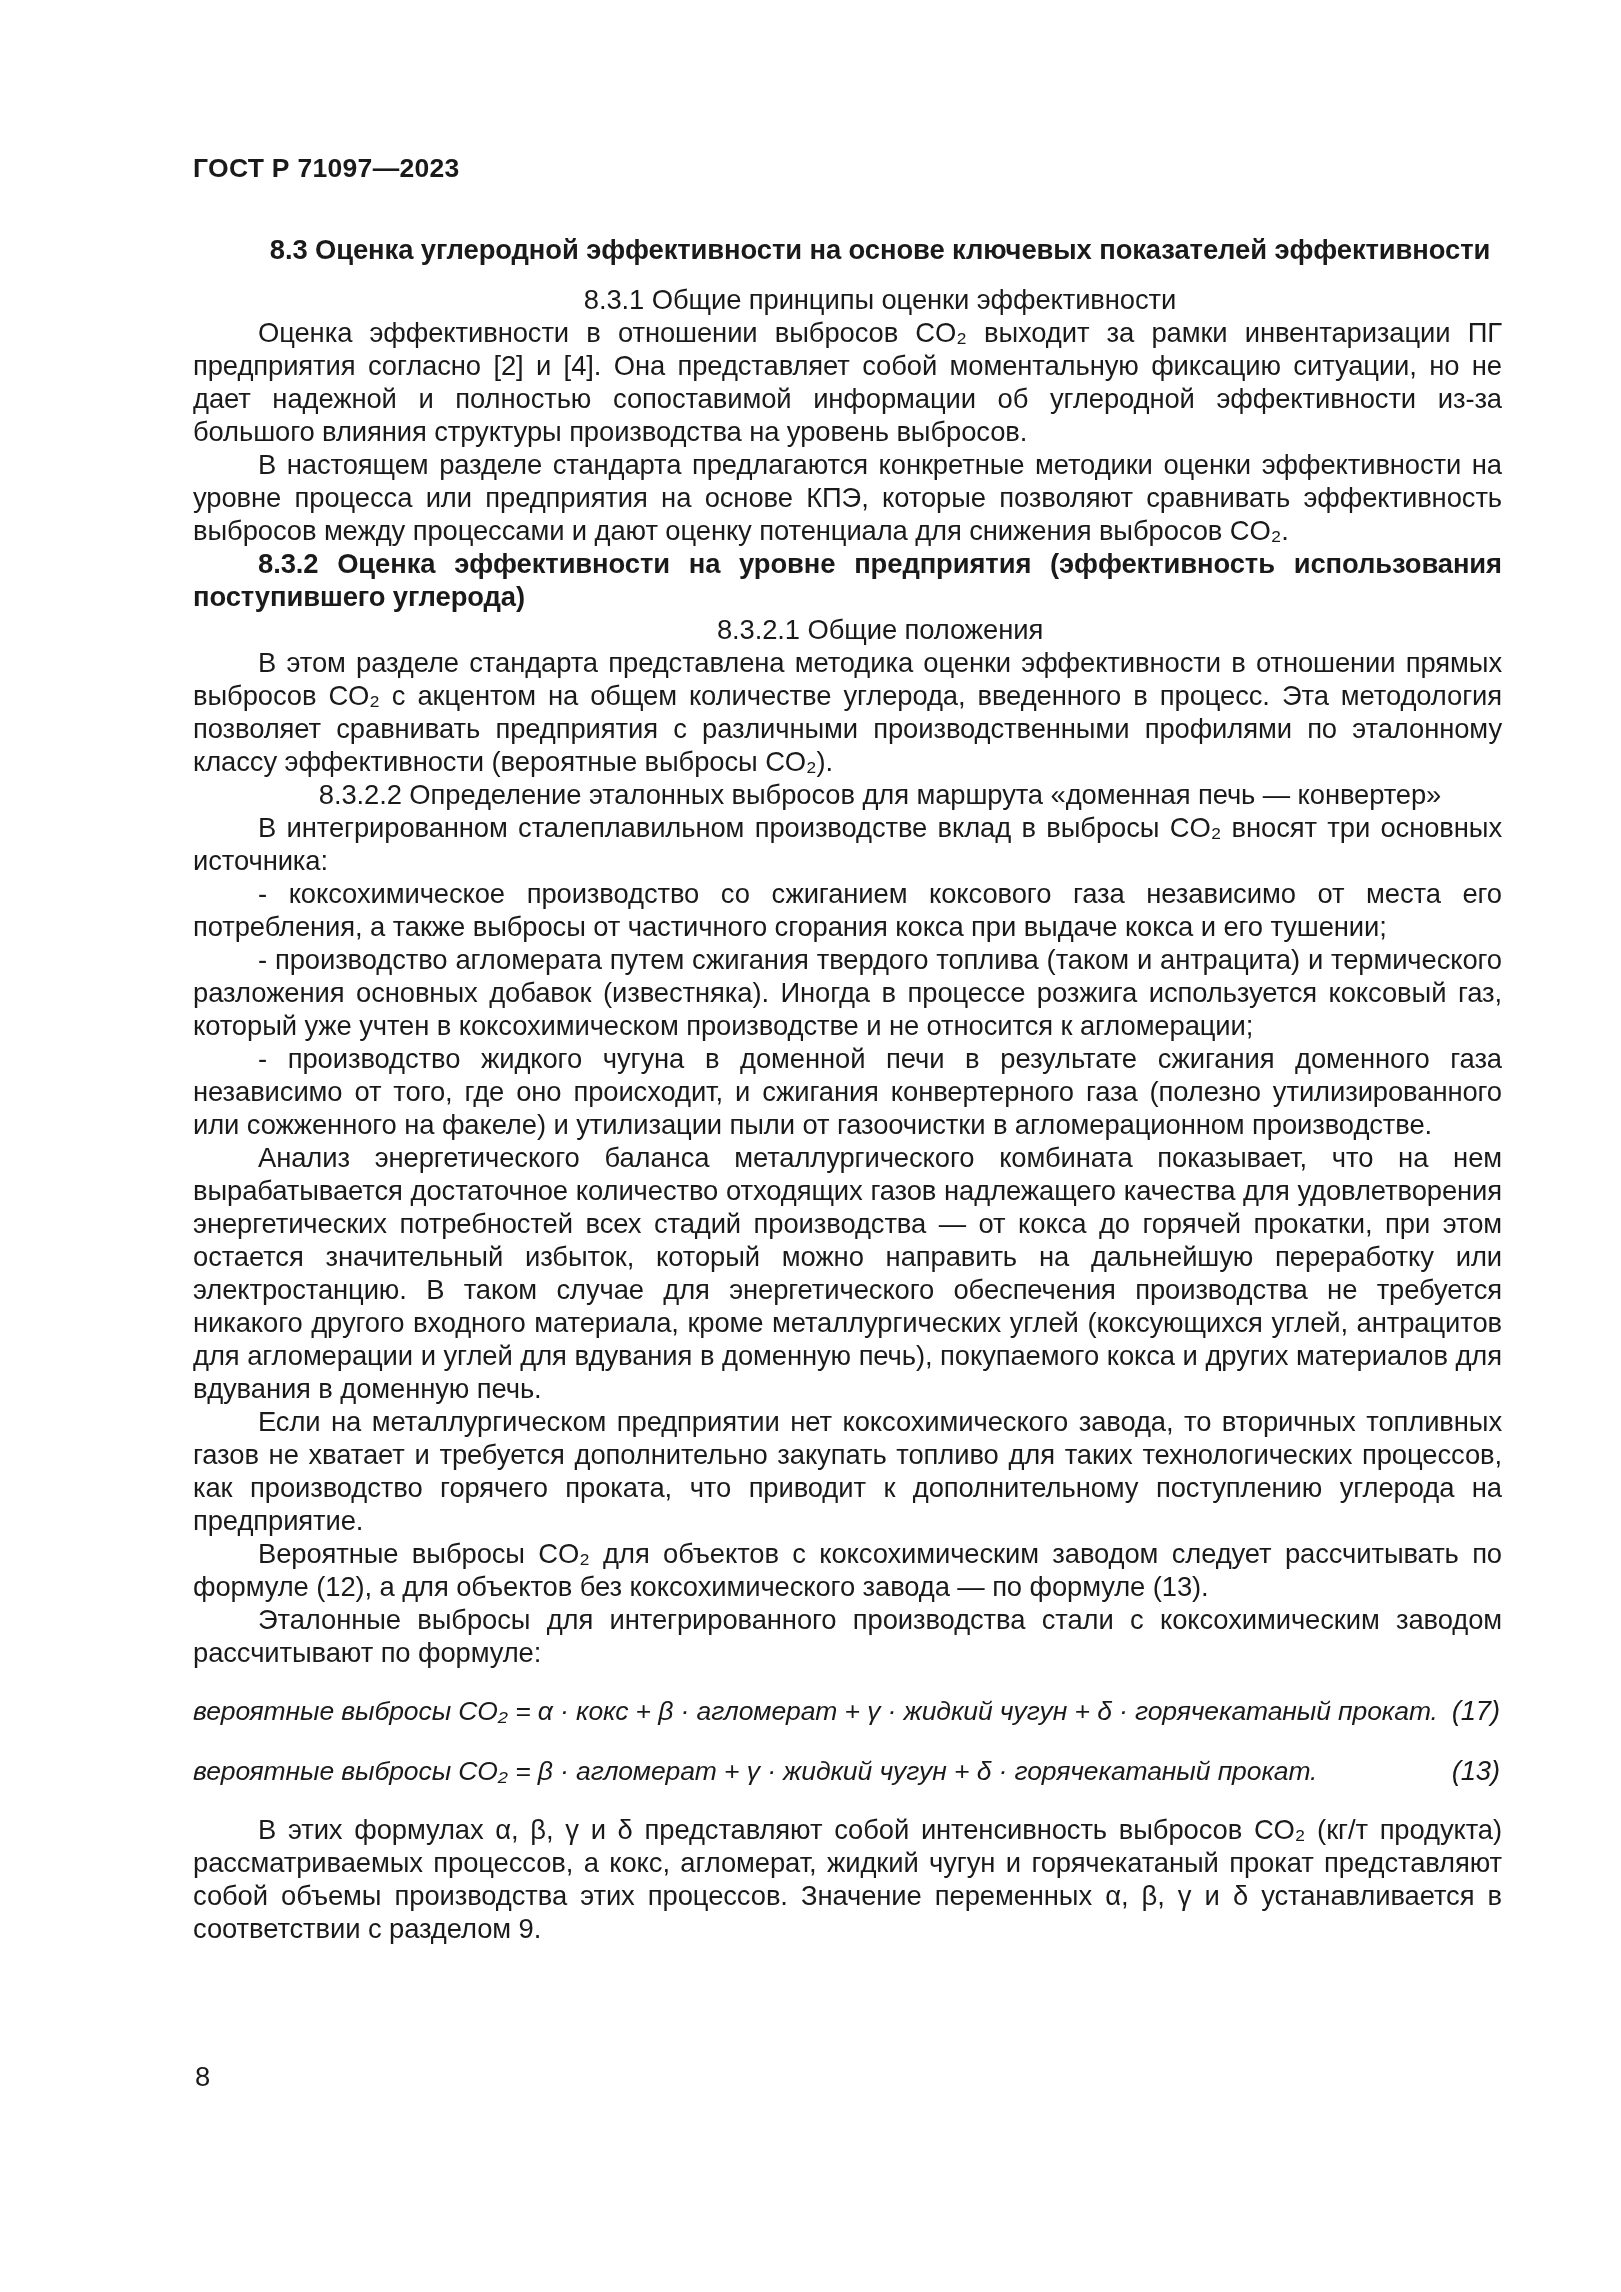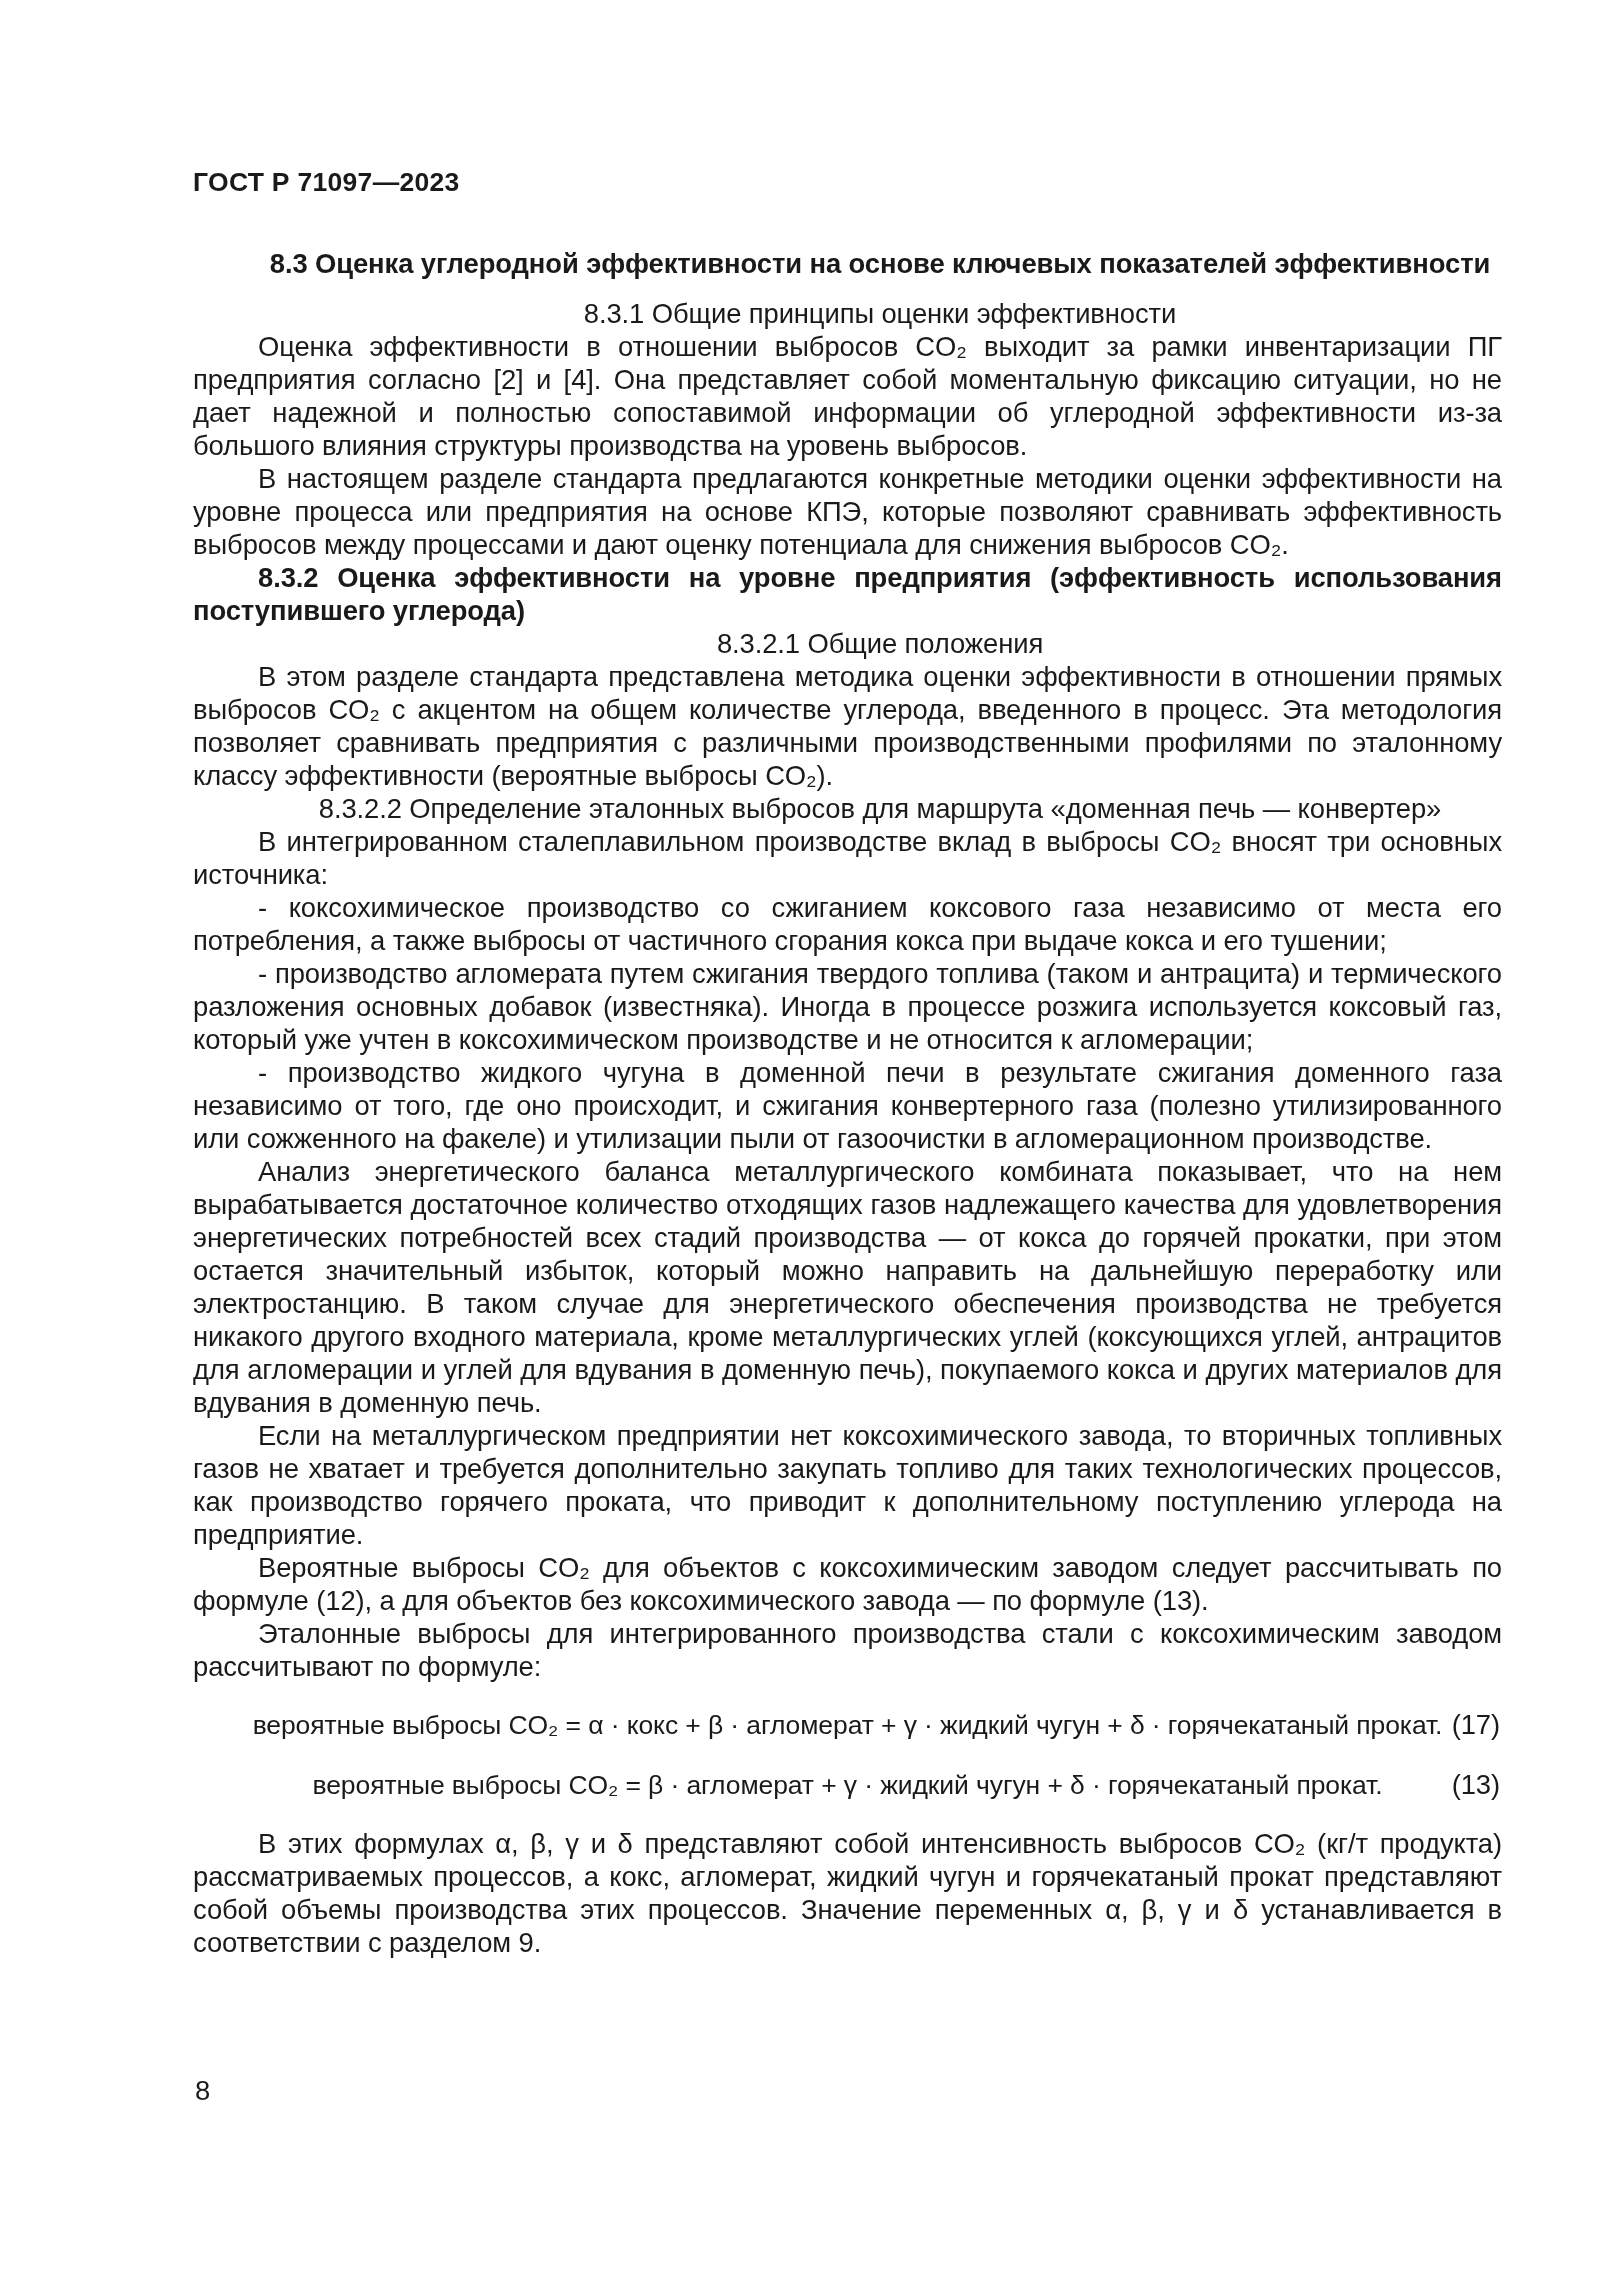--- a/index.html
+++ b/index.html
@@ -8,21 +8,20 @@
     background: #ffffff;
   }
   .page {
     position: relative;
     width: 1621px;
     height: 2263px;
     background: #ffffff;
     font-family: "Liberation Sans", "DejaVu Sans", sans-serif;
     color: #1a1a1a;
     overflow: hidden;
-    margin-top: 14px;
   }
   .running-header {
     position: absolute;
     left: 193px;
     top: 153px;
     font-size: 26.5px;
     font-weight: 700;
     letter-spacing: 0.3px;
     white-space: nowrap;
   }
@@ -60,22 +59,22 @@
   }
   .heading-3 {
     font-weight: 400;
     margin: 0;
     text-indent: 65px;
     text-align: center;
   }
   .formula {
     position: relative;
     margin: 25.5px 0;
-    text-align: center;
     text-indent: 0;
+    font-style: italic;
   }
   .formula .expr {
     font-size: 26.5px;
     white-space: nowrap;
   }
   .formula .num {
     position: absolute;
     right: 2px;
     top: 0;
     font-size: 27.4px;

